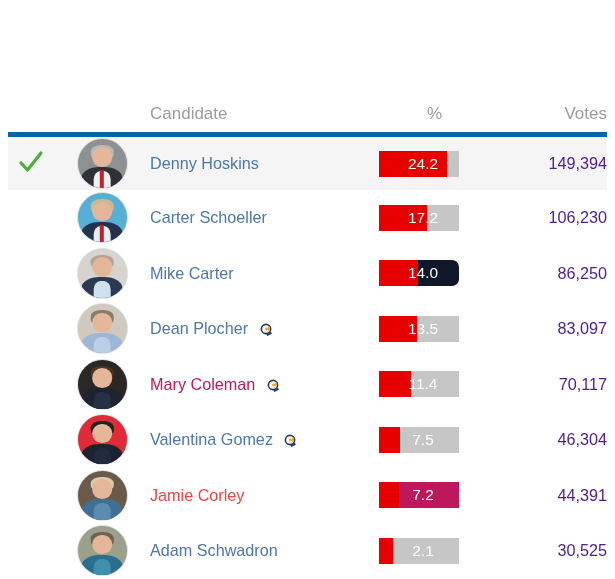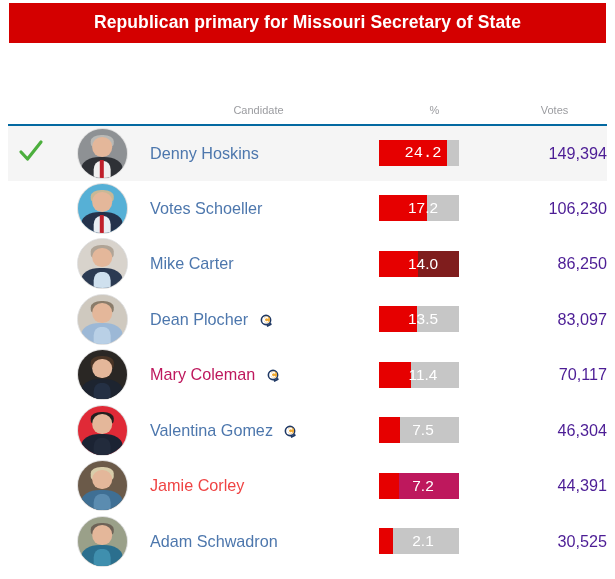--- a/index.html
+++ b/index.html
@@ -66,25 +66,24 @@
 
   .results col.c-check  { width: 46px; }
   .results col.c-photo  { width: 96px; }
   .results col.c-name   { width: 217px; }
   .results col.c-pct    { width: 135px; }
   .results col.c-votes  { width: 105px; }
 
   .results thead th {
     padding: 0 0 8px 0;
     font-weight: normal;
-    font-size: 11px;
+    font-size: 17px;
     color: #9b9ca0;
     vertical-align: bottom;
-    border-bottom: 2px solid #0369a1;
-    text-align: center;
+    border-bottom: 5px solid #0369a1;
   }
   th.h-candidate { text-align: left; padding-left: 2px; }
   th.h-pct       { text-align: center; }
   th.h-votes     { text-align: right; padding-right: 12px; }
 
   .results tbody tr { height: 55.5px; }
   .results tbody tr.winner { background: #f5f5f5; }
   .results tbody td {
     padding: 0;
     vertical-align: middle;
@@ -219,23 +218,20 @@
     padding-right: 12px;
     color: #4c1d95;
     font-size: 16.2px;
   }
 </style>
 </head>
 <body>
 
 <div class="page">
 
-  <div class="banner">
-    <div class="banner-title">Republican primary for Missouri Secretary of State</div>
-  </div>
 
 
   <table class="results">
     <colgroup>
       <col class="c-check">
       <col class="c-photo">
       <col class="c-name">
       <col class="c-pct">
       <col class="c-votes">
     </colgroup>
@@ -265,21 +261,21 @@
         <span class="ph-tie"></span>
         <span class="ph-hair" style="background: rgb(185, 185, 182);"></span>
         <span class="ph-head"></span>
       </span>
     </td>
     <td class="name-cell">
       <a href="#" class="cand-name" style="color: rgb(77, 119, 173);">Denny Hoskins</a>
       
     </td>
     <td class="pct-cell">
-      <span class="bar-wrap" style="background: rgb(198, 198, 198); font-family: Liberation Mono, monospace;">
+      <span class="bar-wrap" style="background: rgb(198, 198, 198);">
         <span class="bar-fill" style="background: rgb(230, 0, 0); width: 68px;"></span>
         <span class="bar-label">24.2</span>
       </span>
     </td>
     <td class="votes-cell">149,394</td>
   </tr>
 
   <tr>
     <td class="check-cell">
       <span class="check-mark hidden">
@@ -292,21 +288,21 @@
       <span class="avatar">
         <span class="ph-bg" style="background: rgb(86, 176, 214);"></span>
         <span class="ph-body" style="background: rgb(36, 50, 75);"></span>
         <span class="ph-shirt" style="background: rgb(232, 238, 244);"></span>
         <span class="ph-tie"></span>
         <span class="ph-hair" style="background: rgb(200, 184, 150);"></span>
         <span class="ph-head"></span>
       </span>
     </td>
     <td class="name-cell">
-      <a href="#" class="cand-name" style="color: rgb(77, 119, 173);">Votes Schoeller</a>
+      <a href="#" class="cand-name" style="color: rgb(77, 119, 173);">Carter Schoeller</a>
       
     </td>
     <td class="pct-cell">
       <span class="bar-wrap" style="background: rgb(198, 198, 198);">
         <span class="bar-fill" style="background: rgb(230, 0, 0); width: 48.33px;"></span>
         <span class="bar-label">17.2</span>
       </span>
     </td>
     <td class="votes-cell">106,230</td>
   </tr>
@@ -327,21 +323,21 @@
         
         <span class="ph-hair" style="background: rgb(176, 164, 150);"></span>
         <span class="ph-head"></span>
       </span>
     </td>
     <td class="name-cell">
       <a href="#" class="cand-name" style="color: rgb(77, 119, 173);">Mike Carter</a>
       
     </td>
     <td class="pct-cell">
-      <span class="bar-wrap" style="background: #7f1d1d;">
+      <span class="bar-wrap" style="background: #0f172a; border-radius: 7px;">
         <span class="bar-fill" style="background: rgb(230, 0, 0); width: 39.34px;"></span>
         <span class="bar-label">14.0</span>
       </span>
     </td>
     <td class="votes-cell">86,250</td>
   </tr>
 
   <tr>
     <td class="check-cell">
       <span class="check-mark hidden">

